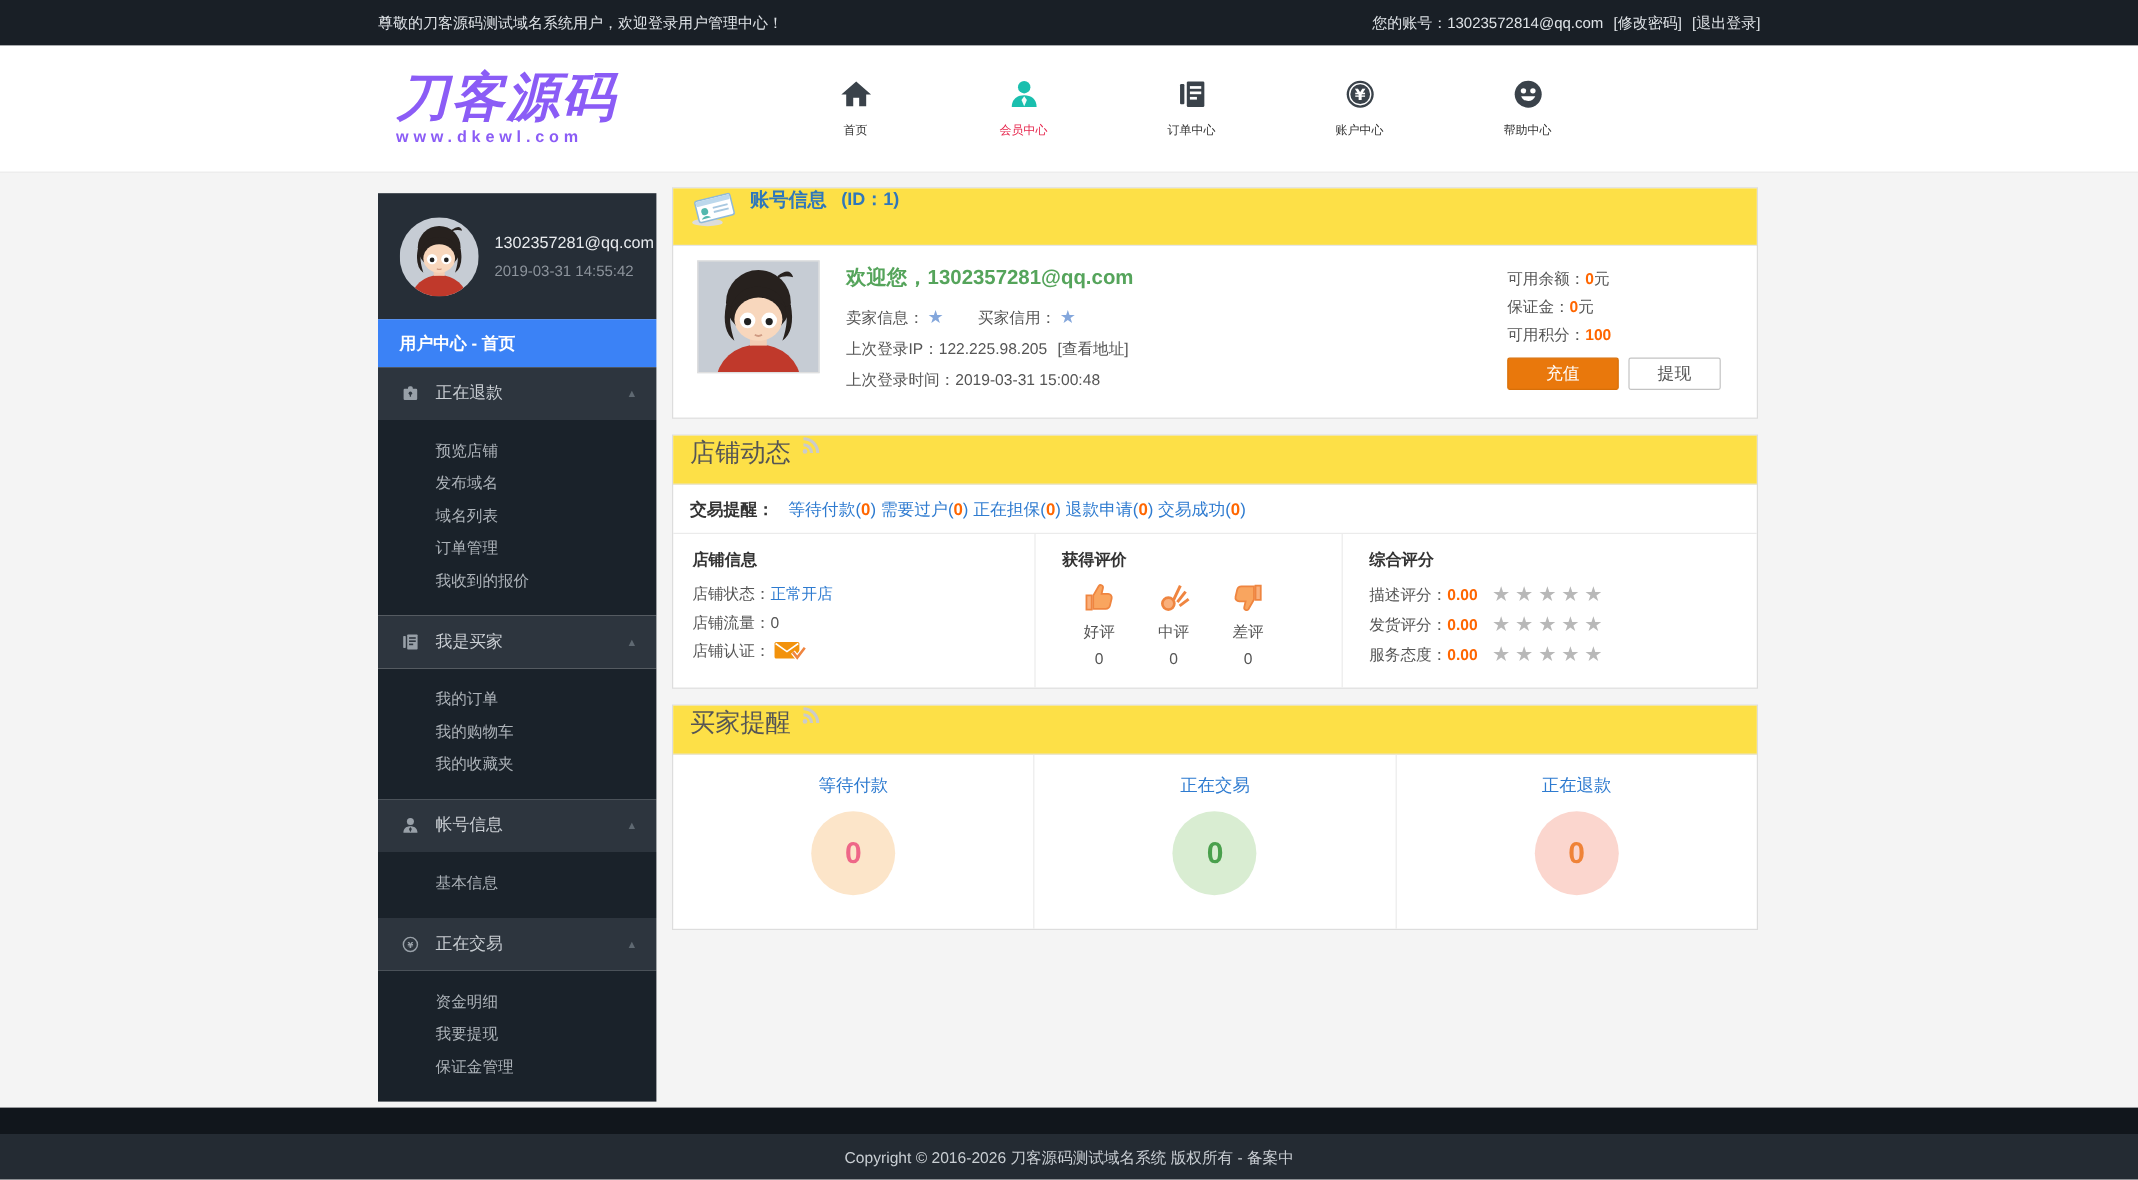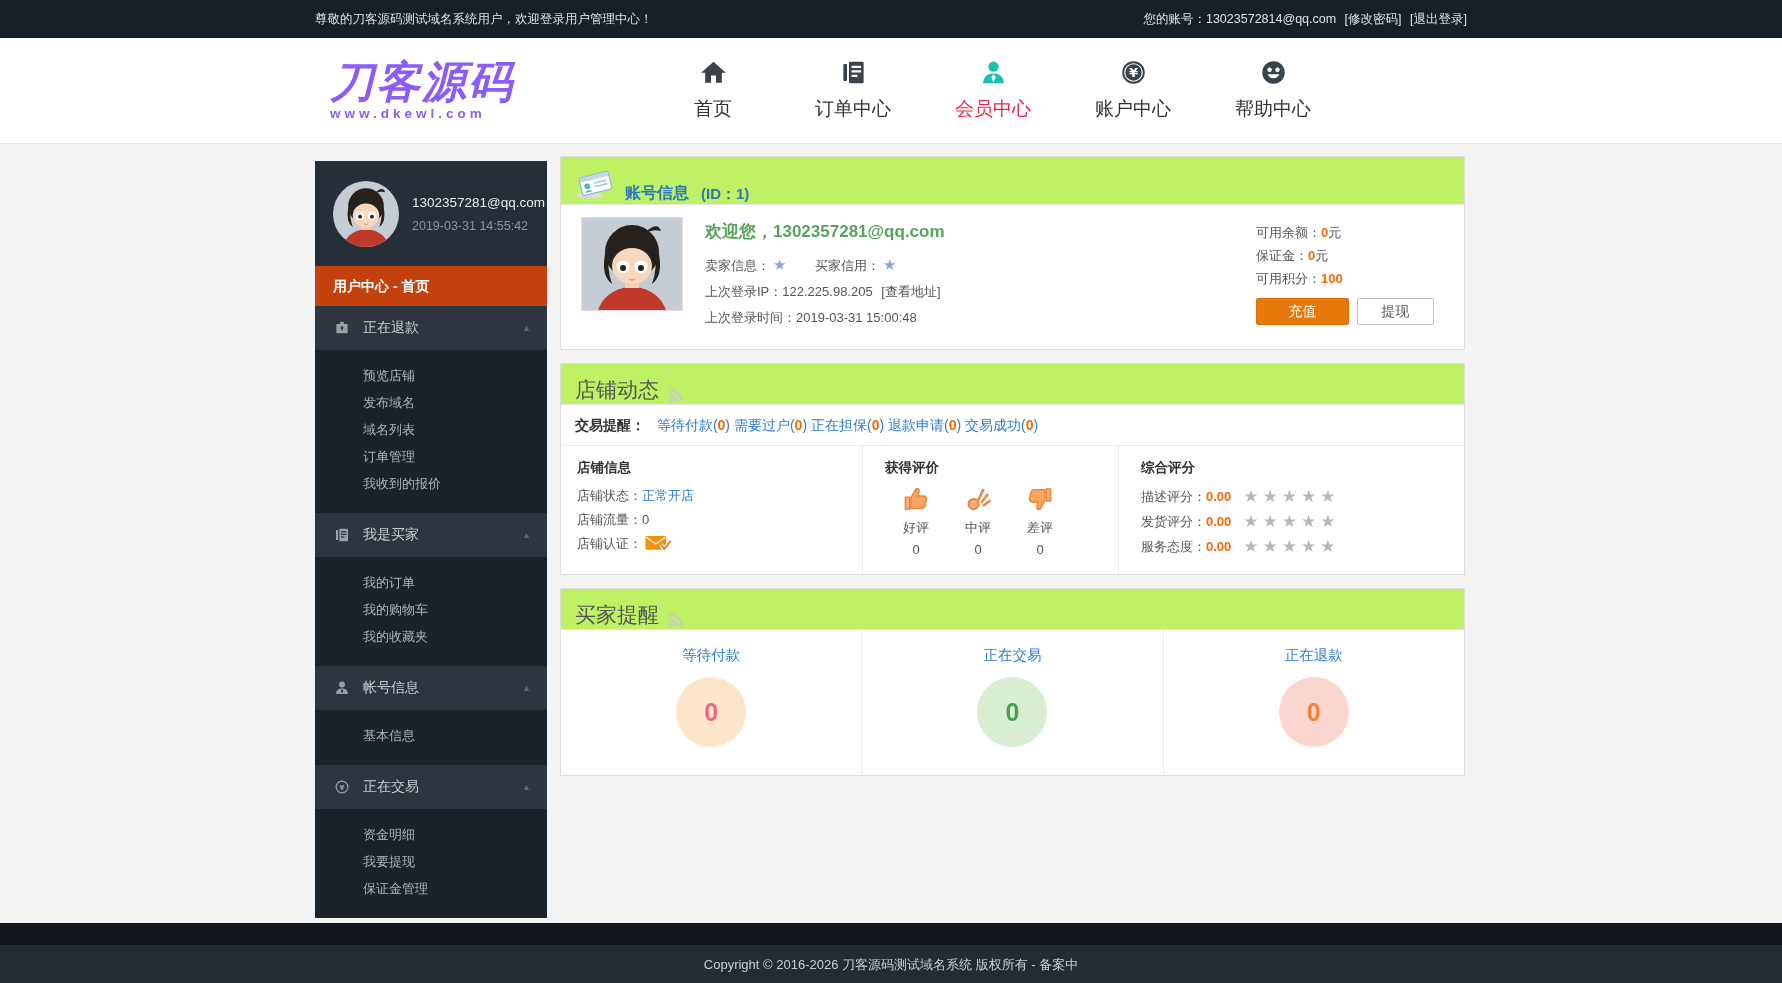--- a/index.html
+++ b/index.html
@@ -16,48 +16,48 @@
   
   .header{height:105px;background:#fff;border-bottom:1px solid #e9e9e9}
   .header-inner{display:flex;align-items:center;height:105px}
   .logo{margin-left:15px;color:#8b5cf6;line-height:1}
   .logo-title{font-size:44px;font-weight:bold;font-style:italic;letter-spacing:2px}
   .logo-sub{font-size:13.5px;font-weight:bold;letter-spacing:4px;margin-top:3px}
   .nav{display:flex;margin-left:auto;margin-right:124px}
   .nav-item{width:140px;text-align:center;cursor:pointer}
   .nav-icon{display:block;height:30px}
   .nav-icon svg{width:27px;height:27px}
-  .nav-label{display:block;margin-top:7px;font-size:19px;color:#333}
+  .nav-label{display:block;margin-top:7px;font-size:10px;color:#333}
   .nav-item.active .nav-label{color:#e6254c}
 
   
   .page{min-height:779px}
   .page-inner{display:flex;align-items:flex-start}
 
   
   .sidebar{width:232px;flex-shrink:0;margin-top:17px}
   .profile{height:105px;background:#262e37;display:flex;align-items:center;padding-left:18px;box-sizing:border-box}
   .avatar-round{width:66px;height:66px;border-radius:50%;overflow:hidden;flex-shrink:0;display:block}
   .avatar-round svg{display:block}
   .profile-info{margin-left:13px}
   .profile-email{color:#e8ebee;font-size:13.5px;margin-bottom:9px}
   .profile-date{color:#8d949c;font-size:12.5px}
-  .active-bar{height:40px;background:#c2410c;color:#fff;font-size:14px;font-weight:bold;line-height:40px;padding-left:18px;cursor:pointer}
+  .active-bar{height:40px;background:#3b82f6;color:#fff;font-size:14px;font-weight:bold;line-height:40px;padding-left:18px;cursor:pointer}
   .side-section{background:#2d353e;height:44px;display:flex;align-items:center;position:relative;cursor:pointer}
   .side-section .sicon{margin-left:19px;width:16px;height:16px;display:inline-flex}
   .side-section-label{color:#c9ced3;font-size:14px;margin-left:13px}
   .side-caret{position:absolute;right:16px;color:#5f6972;font-size:9px}
   .side-caret::before{content:"▲"}
   .side-list{background:#1a222a;padding:12px 0 16px;margin:0;list-style:none}
   .side-list li{line-height:27px;padding-left:48px;font-size:13px;color:#adb3b9;cursor:pointer}
 
   
   .main{width:905px;margin-left:13px;margin-top:12px}
   .panel{background:#fff;border:1px solid #ddd;margin-bottom:13px}
-  .panel-head{height:47px;background:#bef264;border-bottom:1px solid #e7e7e7;display:flex;align-items:flex-end;padding:0 14px}
+  .panel-head{height:47px;background:#fde047;border-bottom:1px solid #e7e7e7;display:flex;align-items:flex-start;padding:0 14px}
   .panel-head.small{height:40px}
   .p1-title{color:#2f77bb;font-size:16px;font-weight:bold;margin-left:10px}
   .p1-id{color:#2f77bb;font-size:15px;font-weight:bold;margin-left:12px}
   .p2-title{color:#555;font-size:21px}
   .rss{margin-left:8px;display:inline-flex}
 
   .p1-body{display:flex;padding:12px 20px 18px;position:relative}
   .avatar-square{width:100px;height:92px;border:1px solid #dfdfdf;background:#cfd4da;overflow:hidden;flex-shrink:0}
   .p1-info{margin-left:22px;font-size:13px;color:#555}
   .p1-welcome{color:#55a45b;font-size:17px;font-weight:bold;margin:3px 0 9px}
@@ -161,43 +161,43 @@
     </div>
     <div class="nav">
       <div class="nav-item">
         <span class="nav-icon">
           <svg viewBox="0 0 24 24" fill="#3a424a">
               <path d="M12 2.5 L23 12.2 h-3.6 V21 h-5.2 v-6.3 h-4.4 V21 H4.6 v-8.8 H1 Z"></path>
             </svg>
         </span>
         <span class="nav-label">首页</span>
       </div>
+      <div class="nav-item active">
+        <span class="nav-icon">
+          <svg viewBox="0 0 24 24" fill="#1abfae">
+            <circle cx="12" cy="6.8" r="4.6"></circle>
+            <path d="M2.8 21.5 C2.8 15.5 7 12.8 12 12.8 s9.2 2.7 9.2 8.7 Z"></path>
+            <path d="M12 13.5 l-2 2.8 2 4.6 2-4.6 Z" fill="#fff" opacity="0.95"></path>
+          </svg>
+        </span>
+        <span class="nav-label">会员中心</span>
+      </div>
       <div class="nav-item">
         <span class="nav-icon">
           <svg viewBox="0 0 24 24" fill="#3a424a">
             <rect x="3" y="4.5" width="3.2" height="15" rx="0.8"></rect>
             <rect x="8" y="2.5" width="13" height="19" rx="1"></rect>
             <g fill="#fff">
                 <rect x="10.3" y="6" width="8.4" height="2"></rect>
                 <rect x="10.3" y="10" width="8.4" height="2"></rect>
                 <rect x="10.3" y="14" width="5.2" height="2"></rect>
               </g>
           </svg>
         </span>
         <span class="nav-label">订单中心</span>
-      </div>
-      <div class="nav-item active">
-        <span class="nav-icon">
-          <svg viewBox="0 0 24 24" fill="#1abfae">
-            <circle cx="12" cy="6.8" r="4.6"></circle>
-            <path d="M2.8 21.5 C2.8 15.5 7 12.8 12 12.8 s9.2 2.7 9.2 8.7 Z"></path>
-            <path d="M12 13.5 l-2 2.8 2 4.6 2-4.6 Z" fill="#fff" opacity="0.95"></path>
-          </svg>
-        </span>
-        <span class="nav-label">会员中心</span>
       </div>
       <div class="nav-item">
         <span class="nav-icon">
           <svg viewBox="0 0 24 24">
             <circle cx="12" cy="12" r="10" fill="#3a424a"></circle>
             <circle cx="12" cy="12" r="7.8" fill="none" stroke="#fff" stroke-width="1"></circle>
             <text x="12" y="16.2" font-size="11.5" font-weight="bold" fill="#fff" text-anchor="middle" font-family="DejaVu Sans, sans-serif">¥</text>
           </svg>
         </span>
         <span class="nav-label">账户中心</span>

